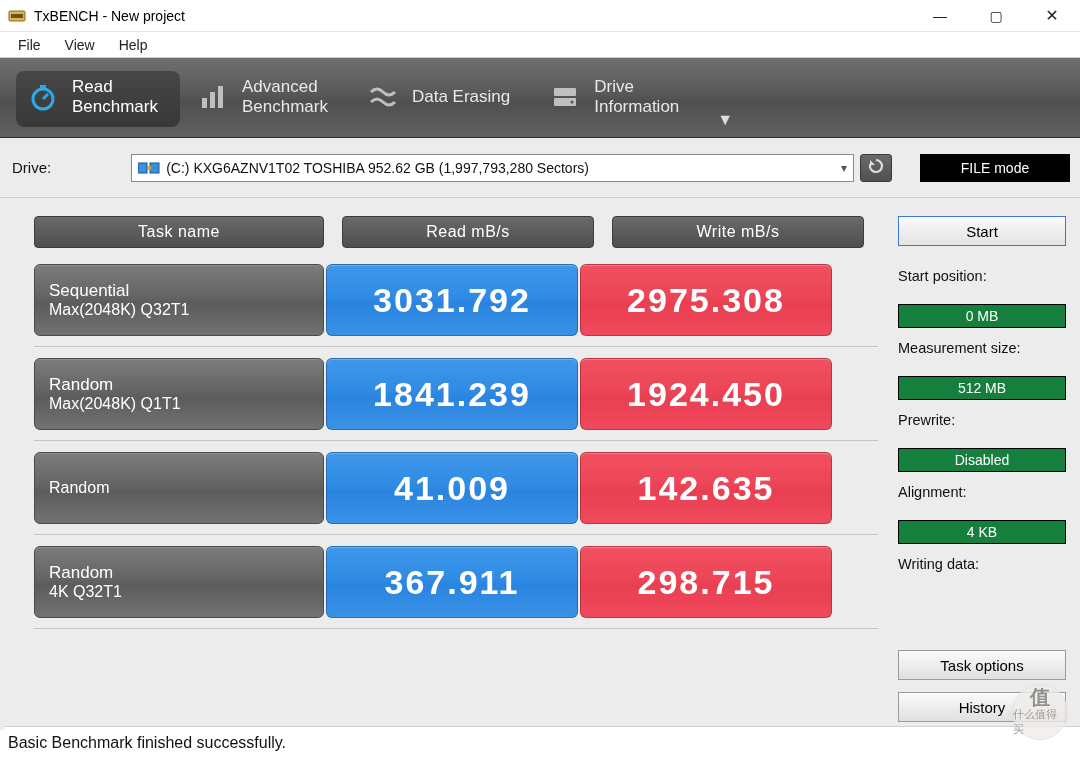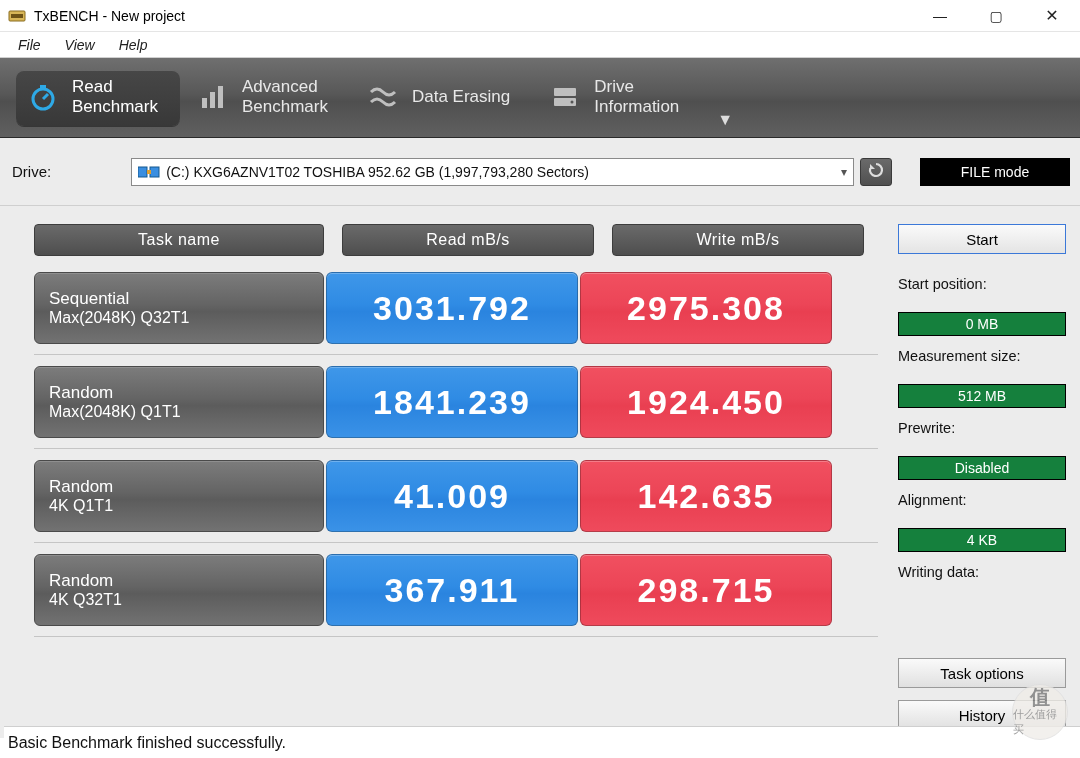--- a/index.html
+++ b/index.html
@@ -38,21 +38,21 @@
   .win-btn.close { font-size: 16px; }
 
   
   .menubar {
     height: 26px;
     display: flex; align-items: center;
     padding-left: 6px;
     border-bottom: 1px solid #d0d0d0;
     color: #222;
   }
-  .menubar span { padding: 2px 12px; font-style: italic; }
+  .menubar span { padding: 2px 12px; }
 
   
   .tabstrip {
     height: 80px;
     background: linear-gradient(#6f6f6f, #585858 45%, #4f4f4f 55%, #606060);
     display: flex;
     align-items: center;
     padding-left: 16px;
     border-bottom: 1px solid #2a2a2a;
   }
@@ -79,21 +79,21 @@
   .tab.single .lines { flex-direction: row; }
   .tab-menu-arrow {
     color:#ddd; font-size:16px; padding:0 10px;
     align-self:flex-end;
     margin-bottom:2px;
     display:flex; align-items:center; height:30px;
   }
 
   
   .drivebar {
-    height: 68px;
+    height: 60px;
     display: flex;
     align-items: center;
     padding: 0 10px 0 12px;
     background: #ececec;
     border-bottom: 1px solid #cfcfcf;
   }
   .drivebar .lbl { font-size: 15px; margin-right: 80px; color:#111;}
   .drive-select {
     flex: 1;
     display: flex; align-items: center;
@@ -398,21 +398,20 @@
         <span>Random</span>
         <span>Max(2048K) Q1T1</span>
       </div>
       <div class="read-cell">1841.239</div>
       <div class="write-cell">1924.450</div>
     </div>
 
     <div class="bench-row">
       <div class="bench-btn">
         <span>Random</span>
-        <span>4K Q1T1</span>
       </div>
       <div class="read-cell">41.009</div>
       <div class="write-cell">142.635</div>
     </div>
 
     <div class="bench-row">
       <div class="bench-btn">
         <span>Random</span>
         <span>4K Q32T1</span>
       </div>

